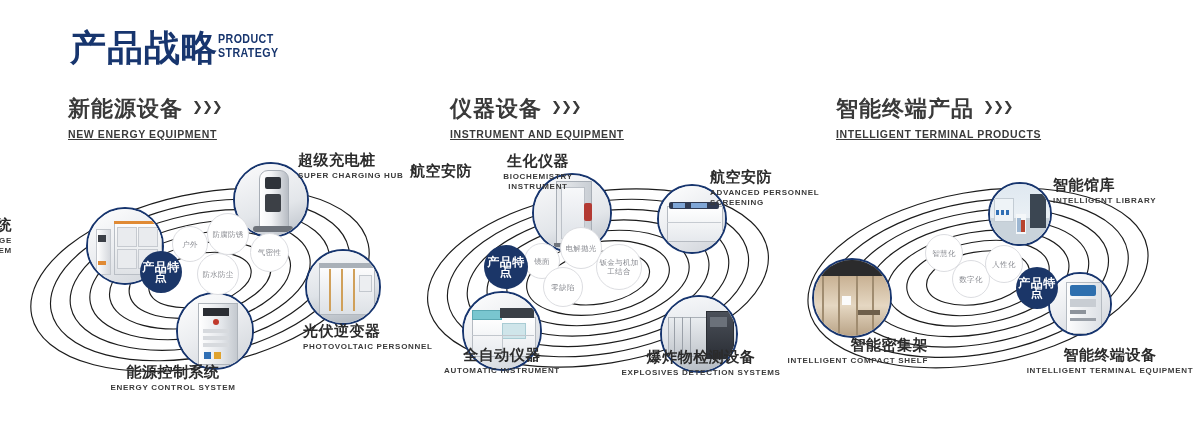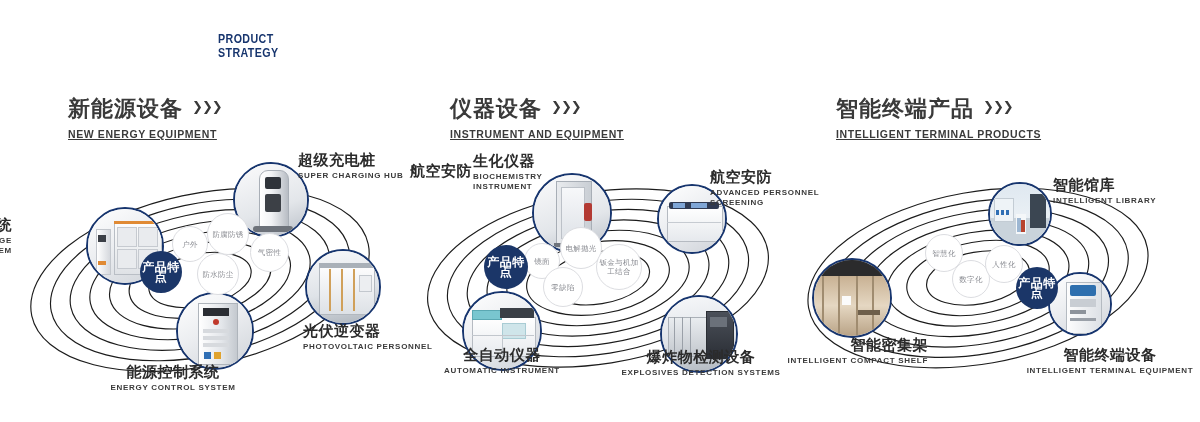--- a/index.html
+++ b/index.html
@@ -60,20 +60,21 @@
   .img-wrap{position:absolute;inset:0;background:#fff;}
   .g1{background:linear-gradient(150deg,#ffffff 0%,#eceef1 45%,#cfd3d9 100%);}
   .g2{background:linear-gradient(160deg,#fbfbfc 0%,#e3e6ea 60%,#b9bfc7 100%);}
   .g3{background:linear-gradient(170deg,#f7f8fa 0%,#dfe3e8 55%,#aeb5bd 100%);}
   .box{position:absolute;}
 </style>
 </head>
 <body>
 
 <div id="header">
+  <div id="brand-title">产品战略</div>
   <div id="brand-en">
     <div>PRODUCT</div>
     <div>STRATEGY</div>
   </div>
 </div>
 
 <div class="section-head" style="left:68px;top:94px;">
   <span class="cn">新能源设备</span><span class="arrows">❯❯❯</span>
   <div class="en">NEW ENERGY EQUIPMENT</div>
 </div>
@@ -226,21 +227,21 @@
 
   <div class="bubble" style="left:124px;top:93px;width:36px;height:36px;">镜面</div>
   <div class="bubble" style="left:160px;top:77px;width:42px;height:42px;">电解抛光</div>
   <div class="bubble" style="left:196px;top:94px;width:46px;height:46px;">钣金与机加工结合</div>
   <div class="bubble" style="left:143px;top:117px;width:40px;height:40px;">零缺陷</div>
   <div class="bubble primary" style="left:84px;top:95px;width:44px;height:44px;">产品特点</div>
 
   <div class="cap r" style="left:-52px;top:12px;width:124px;">
     <div class="cn">航空安防</div>
   </div>
-  <div class="cap l" style="left:73px;top:2px;width:130px;">
+  <div class="cap l" style="left:73px;top:2px;width:130px;text-align:center;">
     <div class="cn">生化仪器</div>
     <div class="en two">BIOCHEMISTRY INSTRUMENT</div>
   </div>
   <div class="cap l" style="left:310px;top:18px;width:150px;">
     <div class="cn">航空安防</div>
     <div class="en two">ADVANCED PERSONNEL SCREENING</div>
   </div>
   <div class="cap c" style="left:216px;top:198px;width:170px;">
     <div class="cn">爆炸物检测设备</div>
     <div class="en">EXPLOSIVES DETECTION SYSTEMS</div>

